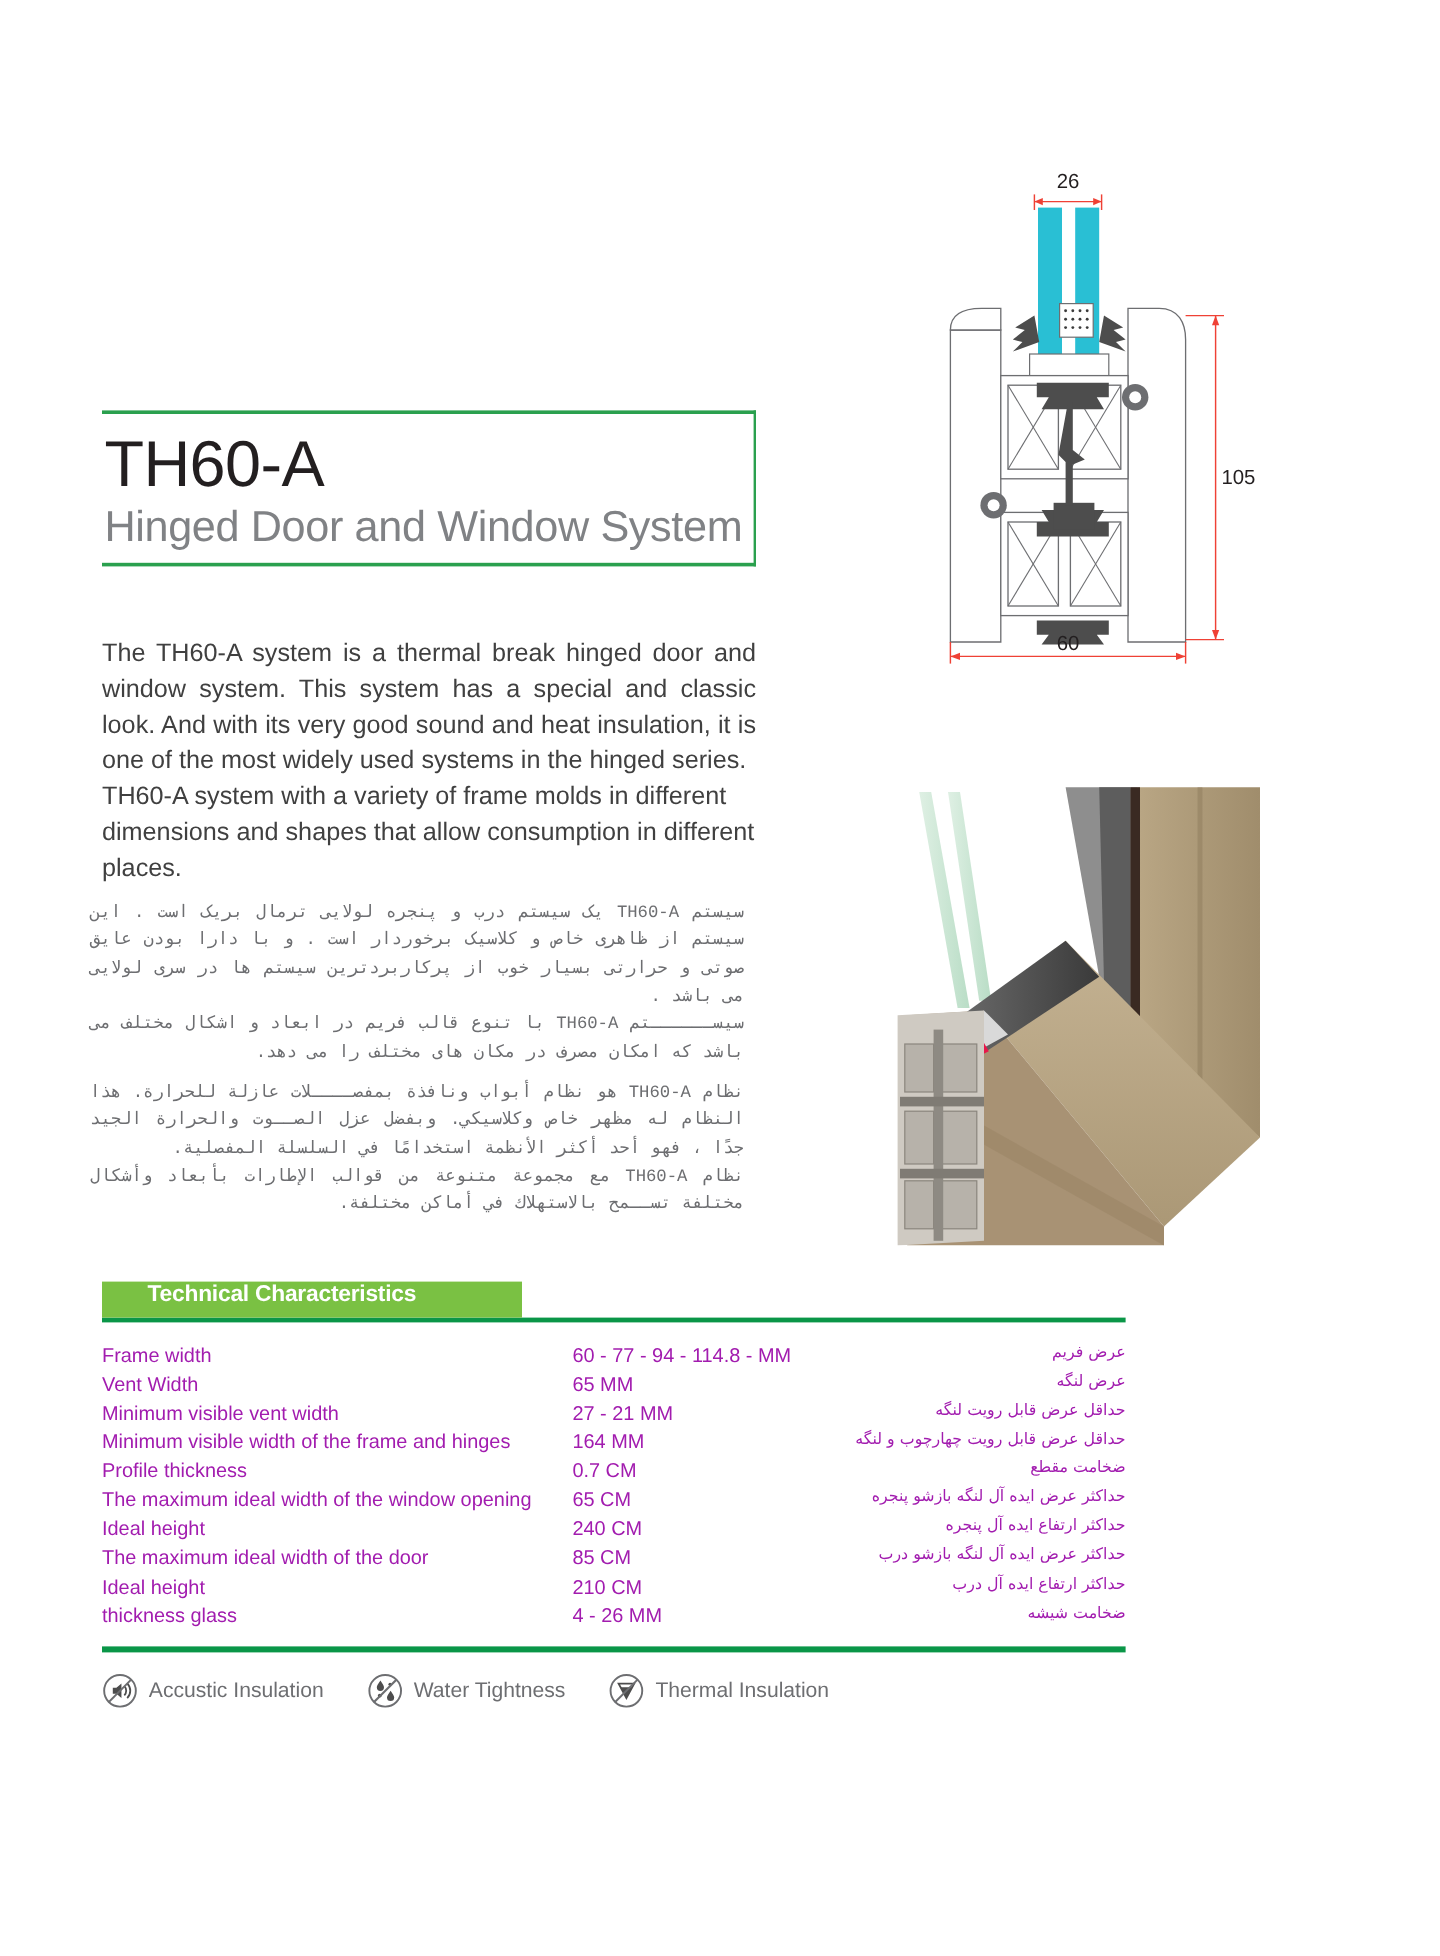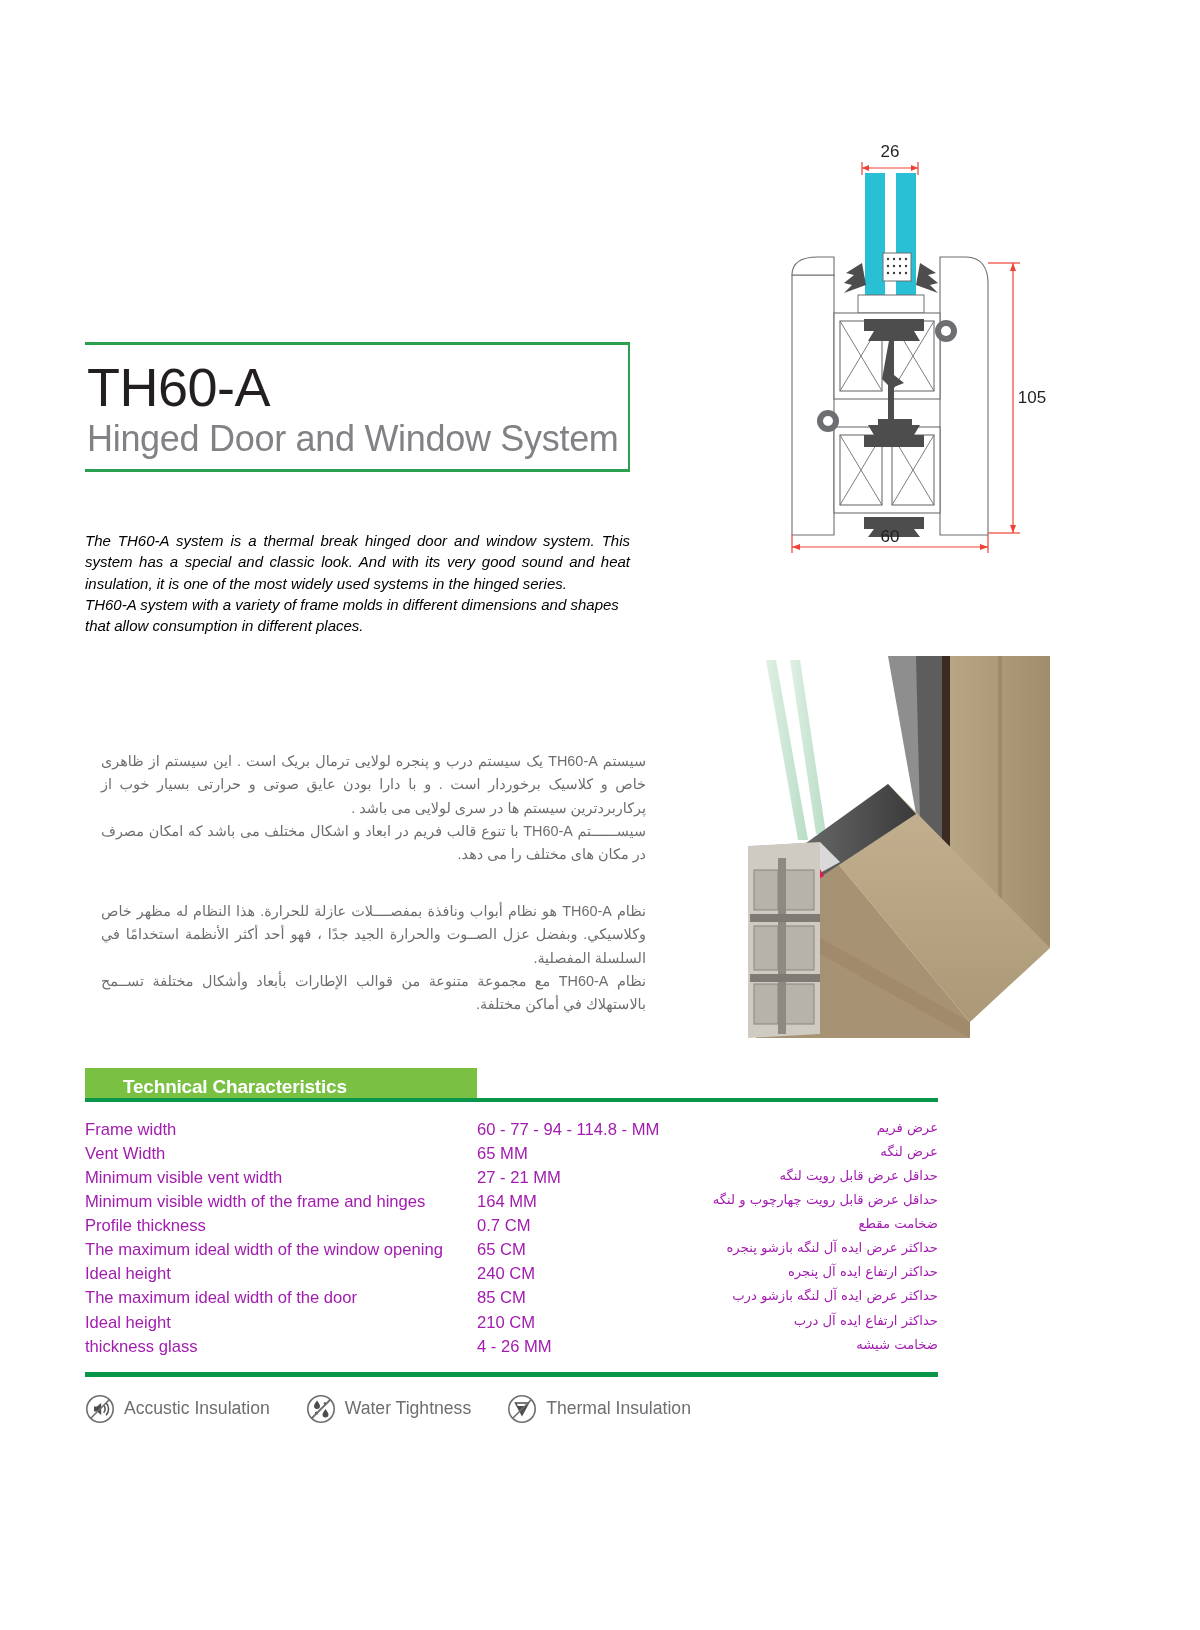--- a/index.html
+++ b/index.html
@@ -43,38 +43,37 @@
     padding-left: 2px;
     margin-top: 2px;
   }
 
   
   #desc-en {
     position: absolute;
     left: 85px;
     top: 530px;
     width: 545px;
-    font-size: 15px;
+    font-size: 21px;
     line-height: 1.42;
-    color: #000000;
+    color: #404040;
     text-align: justify;
-    font-style: italic;
   }
   #desc-en p { margin: 0; }
   #desc-en p.no-justify { text-align: left; }
 
   
   .rtl-block {
     position: absolute;
-    left: 101px;
+    left: 75px;
     width: 545px;
     direction: rtl;
     text-align: justify;
     color: #6d6e71;
-    font-family: Liberation Sans, sans-serif;
+    font-family: Liberation Mono, monospace;
     font-size: 14.4px;
     line-height: 1.62;
   }
   .rtl-block p { margin: 0; }
   #desc-fa { top: 750px; }
   #desc-ar { top: 900px; }
 
   
   #tech-section {
     position: absolute;
@@ -83,25 +82,25 @@
     width: 853px;
   }
   #tech-header-row {
     position: relative;
     height: 30px;
   }
   #tech-header-tab {
     position: absolute;
     left: 0;
     top: 0;
-    width: 392px;
+    width: 350px;
     height: 30px;
     background: #7ac143;
     display: flex;
-    align-items: flex-end;
+    align-items: flex-start;
   }
   #tech-header-title {
     color: #ffffff;
     font-size: 19px;
     font-weight: bold;
     padding-left: 38px;
     letter-spacing: -0.2px;
   }
   .green-rule {
     height: 4px;

